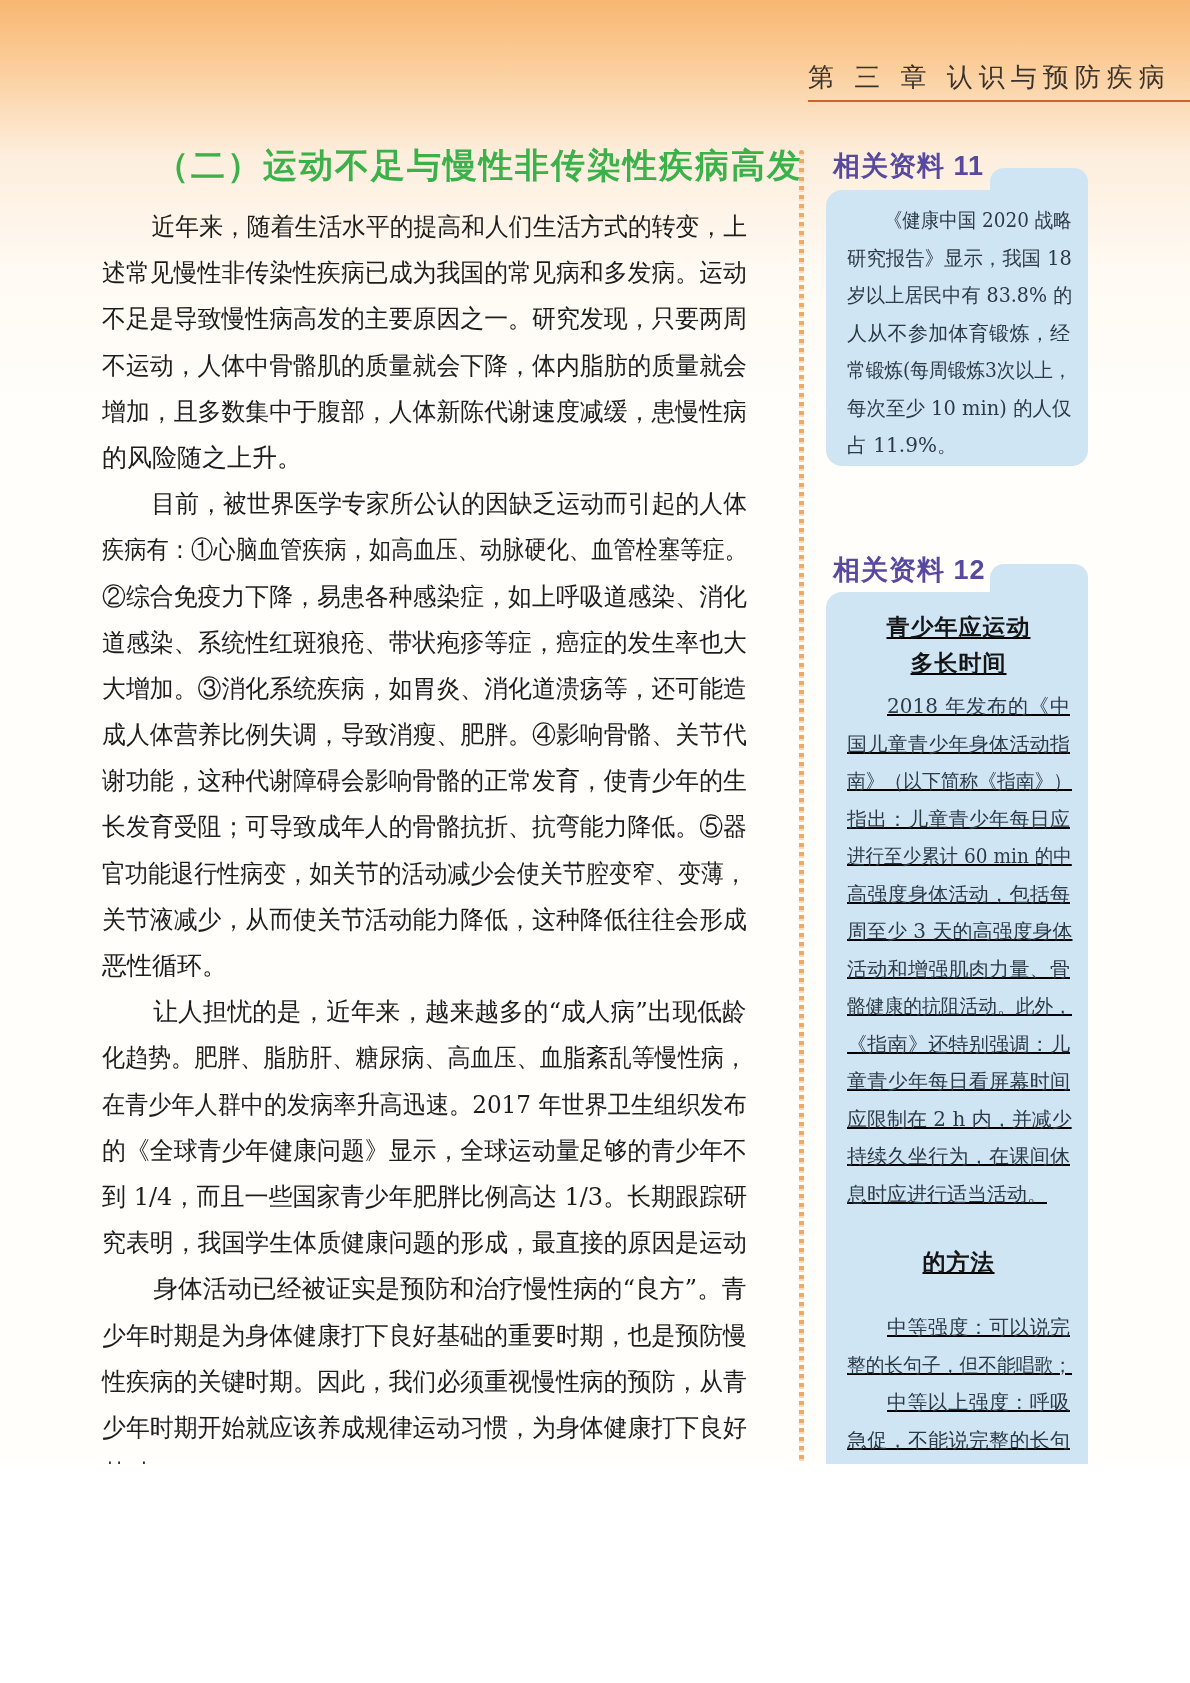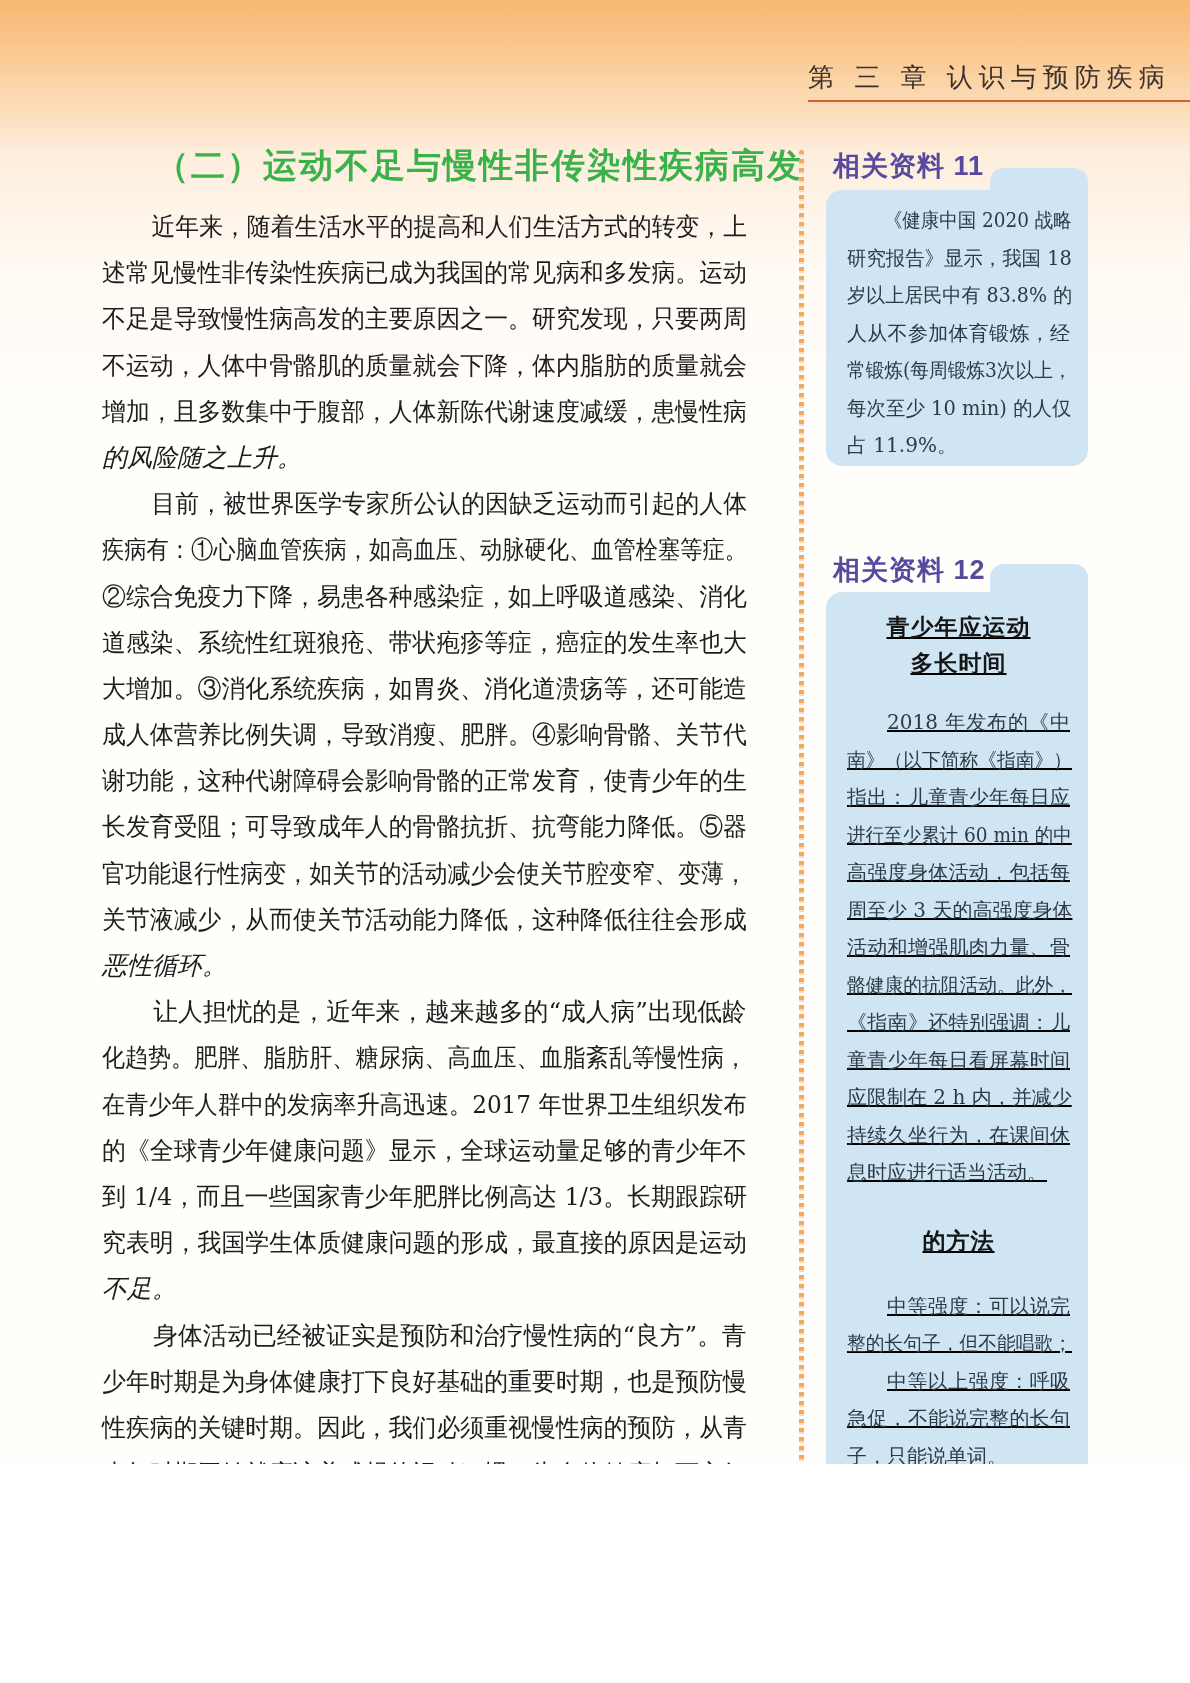--- a/index.html
+++ b/index.html
@@ -19,21 +19,21 @@
     position:absolute;left:155px;top:143px;
     font:bold 34px "Liberation Sans",sans-serif;color:#3bb14a;letter-spacing:2px;white-space:nowrap;
   }
   
   .main-col{position:absolute;left:102px;top:204px;width:645px;}
   .ln{
     height:46.2px;line-height:46.2px;font-size:25px;color:#1d1d1d;
     text-align:justify;text-align-last:justify;text-justify:inter-character;white-space:nowrap;
   }
   .ln.first{text-indent:52px;}
-  .ln.end{text-align-last:left;font-style:italic;}
+  .ln.end{text-align-last:left;}
   
   .divider{
     position:absolute;left:799px;top:150px;width:5px;height:1392px;border-radius:3px;
     background:repeating-linear-gradient(180deg,#f2a963 0 4px,#fbdcba 4px 6px,rgba(0,0,0,0) 6px 9px);
   }
   .res-title{
     position:absolute;font:bold 27px "Liberation Sans",sans-serif;color:#574a9e;letter-spacing:1px;white-space:nowrap;
   }
   .res-tab{position:absolute;background:#cfe5f3;border-radius:14px 14px 0 0;}
   .res-box{position:absolute;background:#cfe5f3;border-radius:16px 0 16px 16px;box-sizing:border-box;padding:12px 18px 0 21px;}
@@ -41,21 +41,21 @@
     height:37.5px;line-height:37.5px;font-size:20px;font-family:"DejaVu Serif",serif;color:#2c3a46;
     text-align:justify;text-align-last:justify;text-justify:inter-character;white-space:nowrap;
   }
   .bln.first{text-indent:40px;}
   .bln.end{text-align-last:left;}
   .res-sub{
     height:36px;line-height:36px;text-align:center;
     font:bold 23px "Liberation Sans",sans-serif;color:#151515;letter-spacing:1px;
   }
   .sub-gap-top{margin-top:34px;}
-  .body-gap-top{margin-top:20px;}
+  .body-gap-top{margin-top:4px;}
   .body2-gap-top{margin-top:26px;}
   
   .pagenum{
     position:absolute;left:1046px;top:1584px;width:62px;height:62px;box-sizing:border-box;
     border-radius:50%;background:#fdf2e6;border:7px solid #f6d0b0;
     display:flex;align-items:center;justify-content:flex-start;
     font:28px "Liberation Sans",sans-serif;color:#c2410c;
   }
 </style>
 </head>
@@ -90,21 +90,20 @@
       <div class="ln" style="transform-origin: 0px 50%; transform: scaleX(0.955556); text-align-last: left;">关节液减少，从而使关节活动能力降低，这种降低往往会形成</div>
       <div class="ln end">恶性循环。</div>
     </div>
     <div>
       <div class="ln first" style="transform-origin: 0px 50%; transform: scaleX(0.987749); text-align-last: left;">让人担忧的是，近年来，越来越多的“成人病”出现低龄</div>
       <div class="ln" style="transform-origin: 0px 50%; transform: scaleX(0.921429); text-align-last: left;">化趋势。肥胖、脂肪肝、糖尿病、高血压、血脂紊乱等慢性病，</div>
       <div class="ln" style="transform-origin: 0px 50%; transform: scaleX(0.925395); text-align-last: left;">在青少年人群中的发病率升高迅速。2017 年世界卫生组织发布</div>
       <div class="ln" style="transform-origin: 0px 50%; transform: scaleX(0.955556); text-align-last: left;">的《全球青少年健康问题》显示，全球运动量足够的青少年不</div>
       <div class="ln" style="transform-origin: 0px 50%; transform: scaleX(0.961252); text-align-last: left;">到 1/4，而且一些国家青少年肥胖比例高达 1/3。长期跟踪研</div>
       <div class="ln" style="transform-origin: 0px 50%; transform: scaleX(0.955556); text-align-last: left;">究表明，我国学生体质健康问题的形成，最直接的原因是运动</div>
-      <div class="ln end">不足。</div>
     </div>
     <div>
       <div class="ln first" style="transform-origin: 0px 50%; transform: scaleX(0.987749); text-align-last: left;">身体活动已经被证实是预防和治疗慢性病的“良方”。青</div>
       <div class="ln" style="transform-origin: 0px 50%; transform: scaleX(0.955556); text-align-last: left;">少年时期是为身体健康打下良好基础的重要时期，也是预防慢</div>
       <div class="ln" style="transform-origin: 0px 50%; transform: scaleX(0.955556); text-align-last: left;">性疾病的关键时期。因此，我们必须重视慢性病的预防，从青</div>
       <div class="ln" style="transform-origin: 0px 50%; transform: scaleX(0.955556); text-align-last: left;">少年时期开始就应该养成规律运动习惯，为身体健康打下良好</div>
       <div class="ln end">基础。</div>
     </div>
   </div>
 
@@ -122,20 +121,21 @@
     <div class="bln end">占 11.9%。</div>
   </div>
 
   <div class="res-title" style="left:833px;top:552px;">相关资料 12</div>
   <div class="res-tab" style="left:990px;top:564px;width:98px;height:29px;"></div>
   <div class="res-box" style="left:826px;top:592px;width:262px;height:945px;padding-top:20px;text-decoration:underline;">
     <div class="res-sub">青少年应运动</div>
     <div class="res-sub">多长时间</div>
     <div class="body-gap-top">
       <div class="bln first">2018 年发布的《中</div>
+      <div class="bln">国儿童青少年身体活动指</div>
       <div class="bln" style="transform-origin: 0px 50%; transform: scaleX(0.9375); text-align-last: left;">南》（以下简称《指南》）</div>
       <div class="bln">指出：儿童青少年每日应</div>
       <div class="bln" style="transform-origin: 0px 50%; transform: scaleX(0.925926); text-align-last: left;">进行至少累计 60 min 的中</div>
       <div class="bln">高强度身体活动，包括每</div>
       <div class="bln">周至少 3 天的高强度身体</div>
       <div class="bln">活动和增强肌肉力量、骨</div>
       <div class="bln" style="transform-origin: 0px 50%; transform: scaleX(0.9375); text-align-last: left;">骼健康的抗阻活动。此外，</div>
       <div class="bln">《指南》还特别强调：儿</div>
       <div class="bln">童青少年每日看屏幕时间</div>
       <div class="bln">应限制在 2 h 内，并减少</div>

